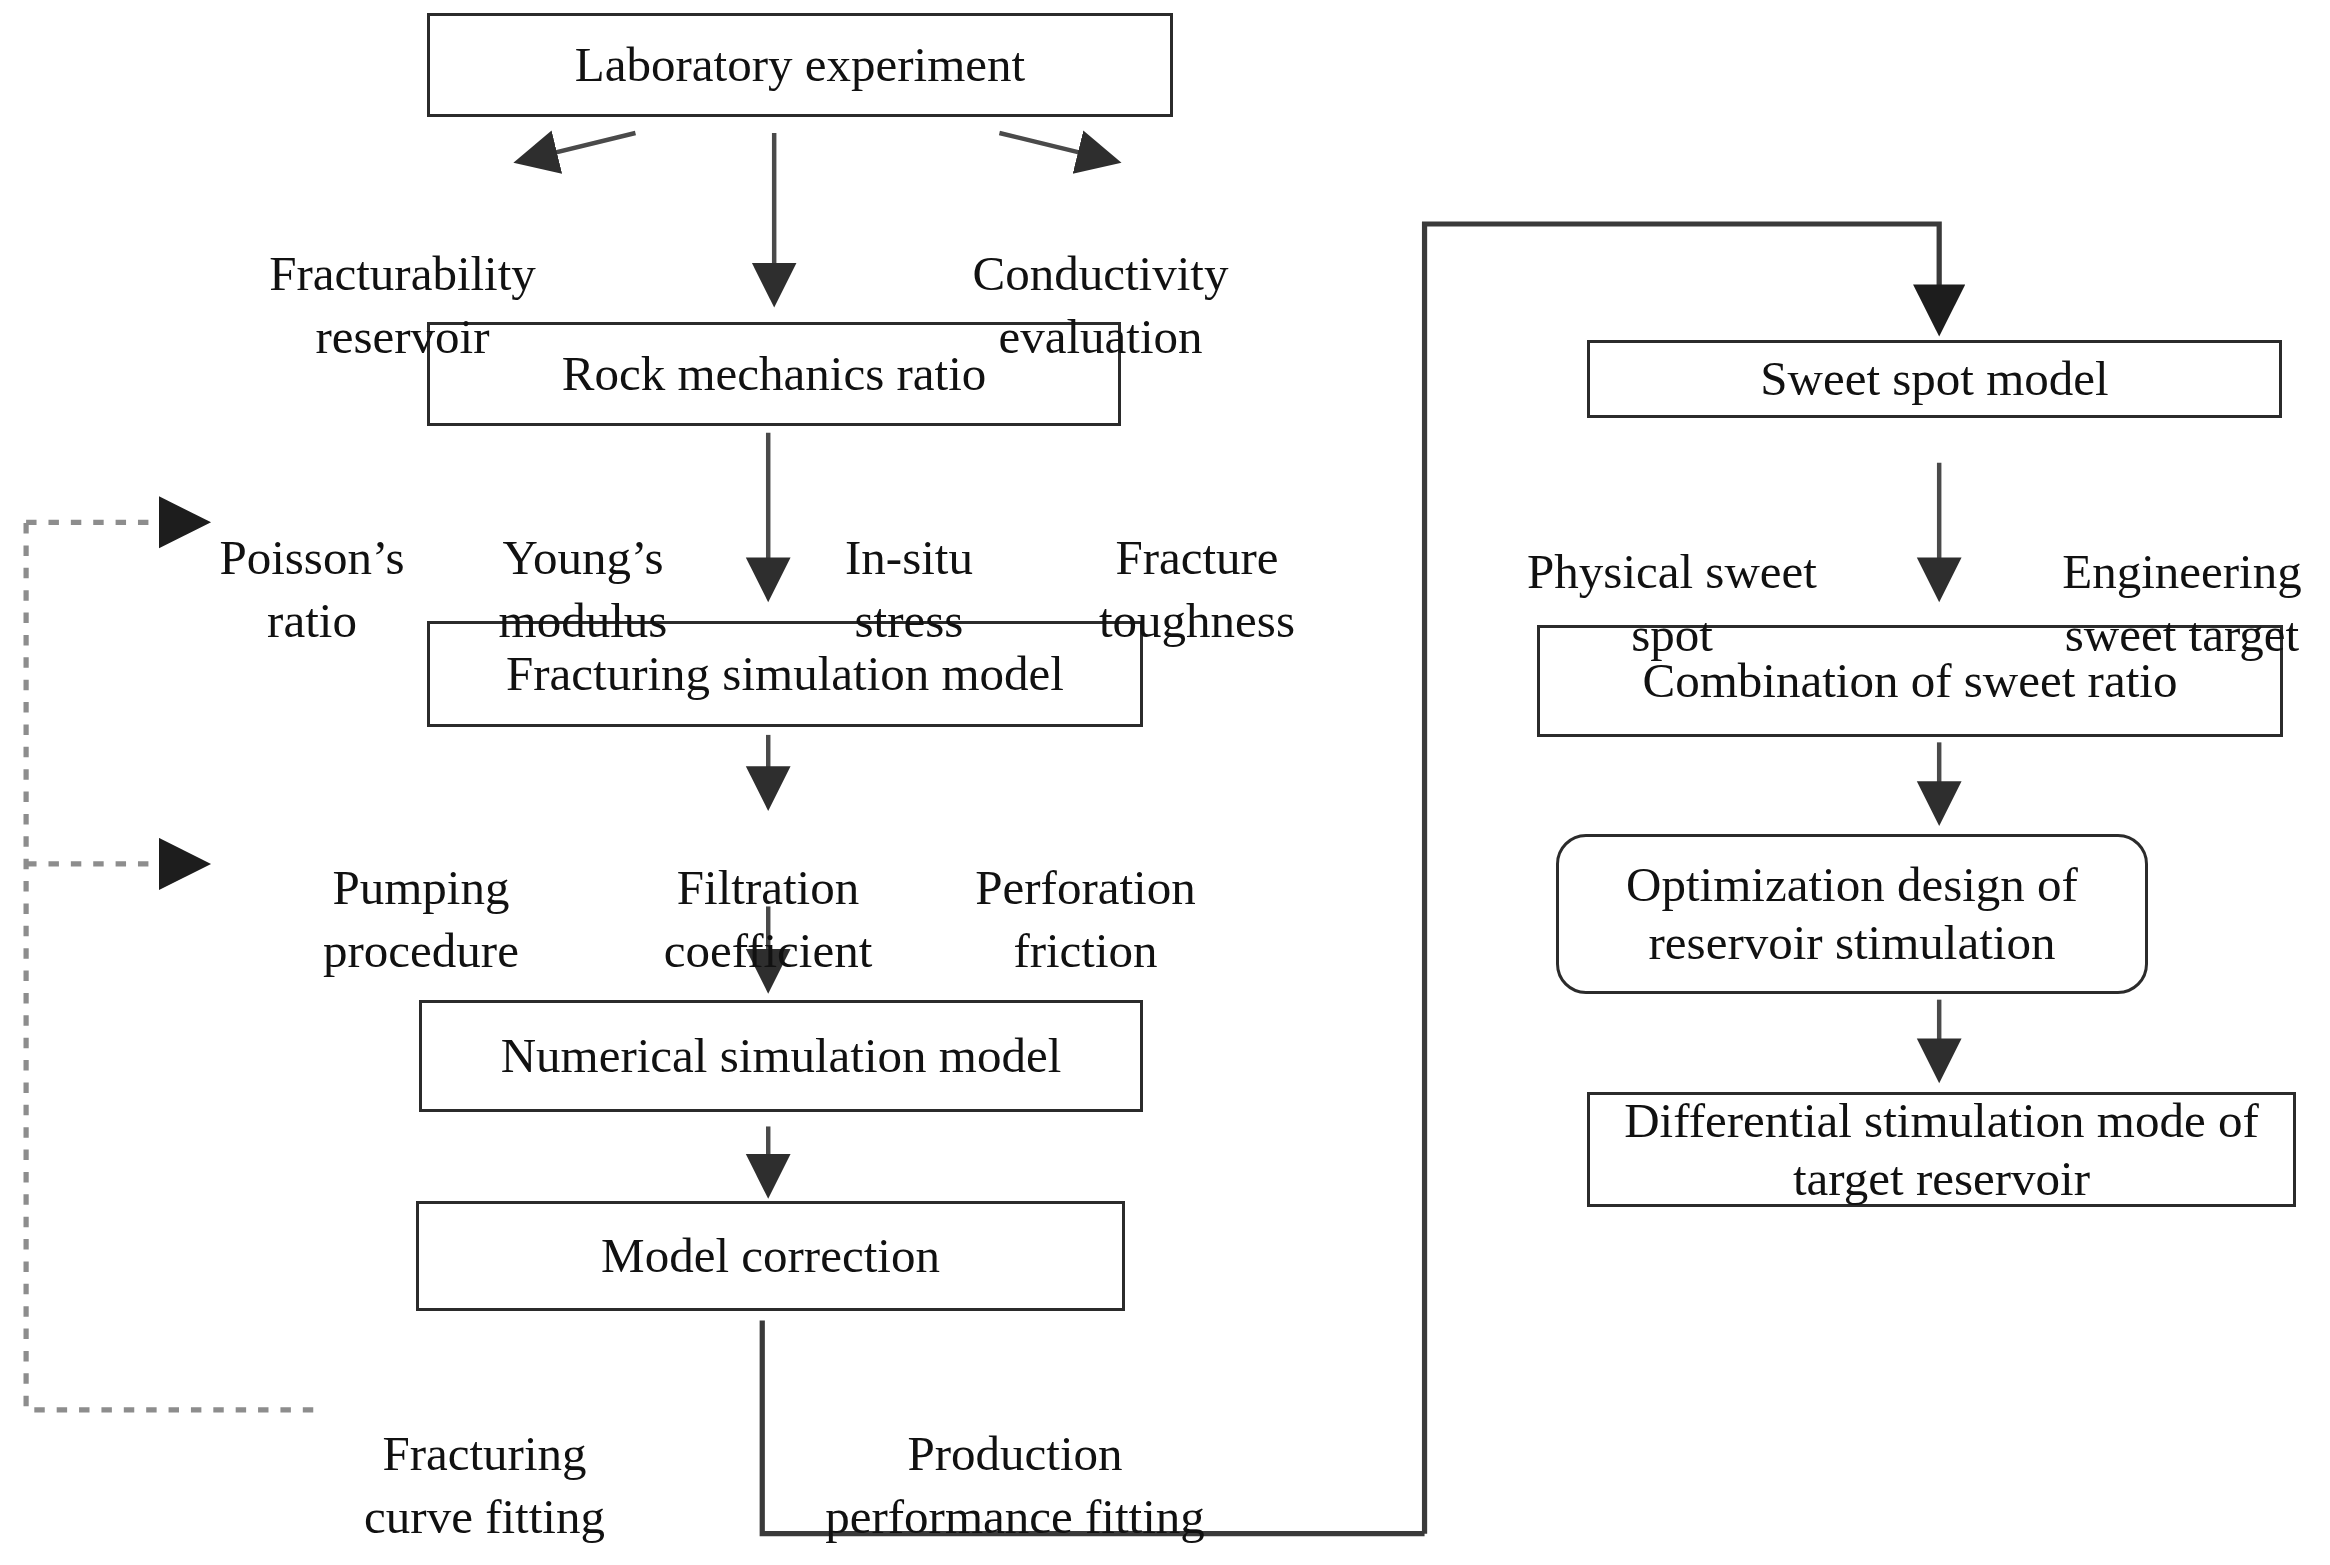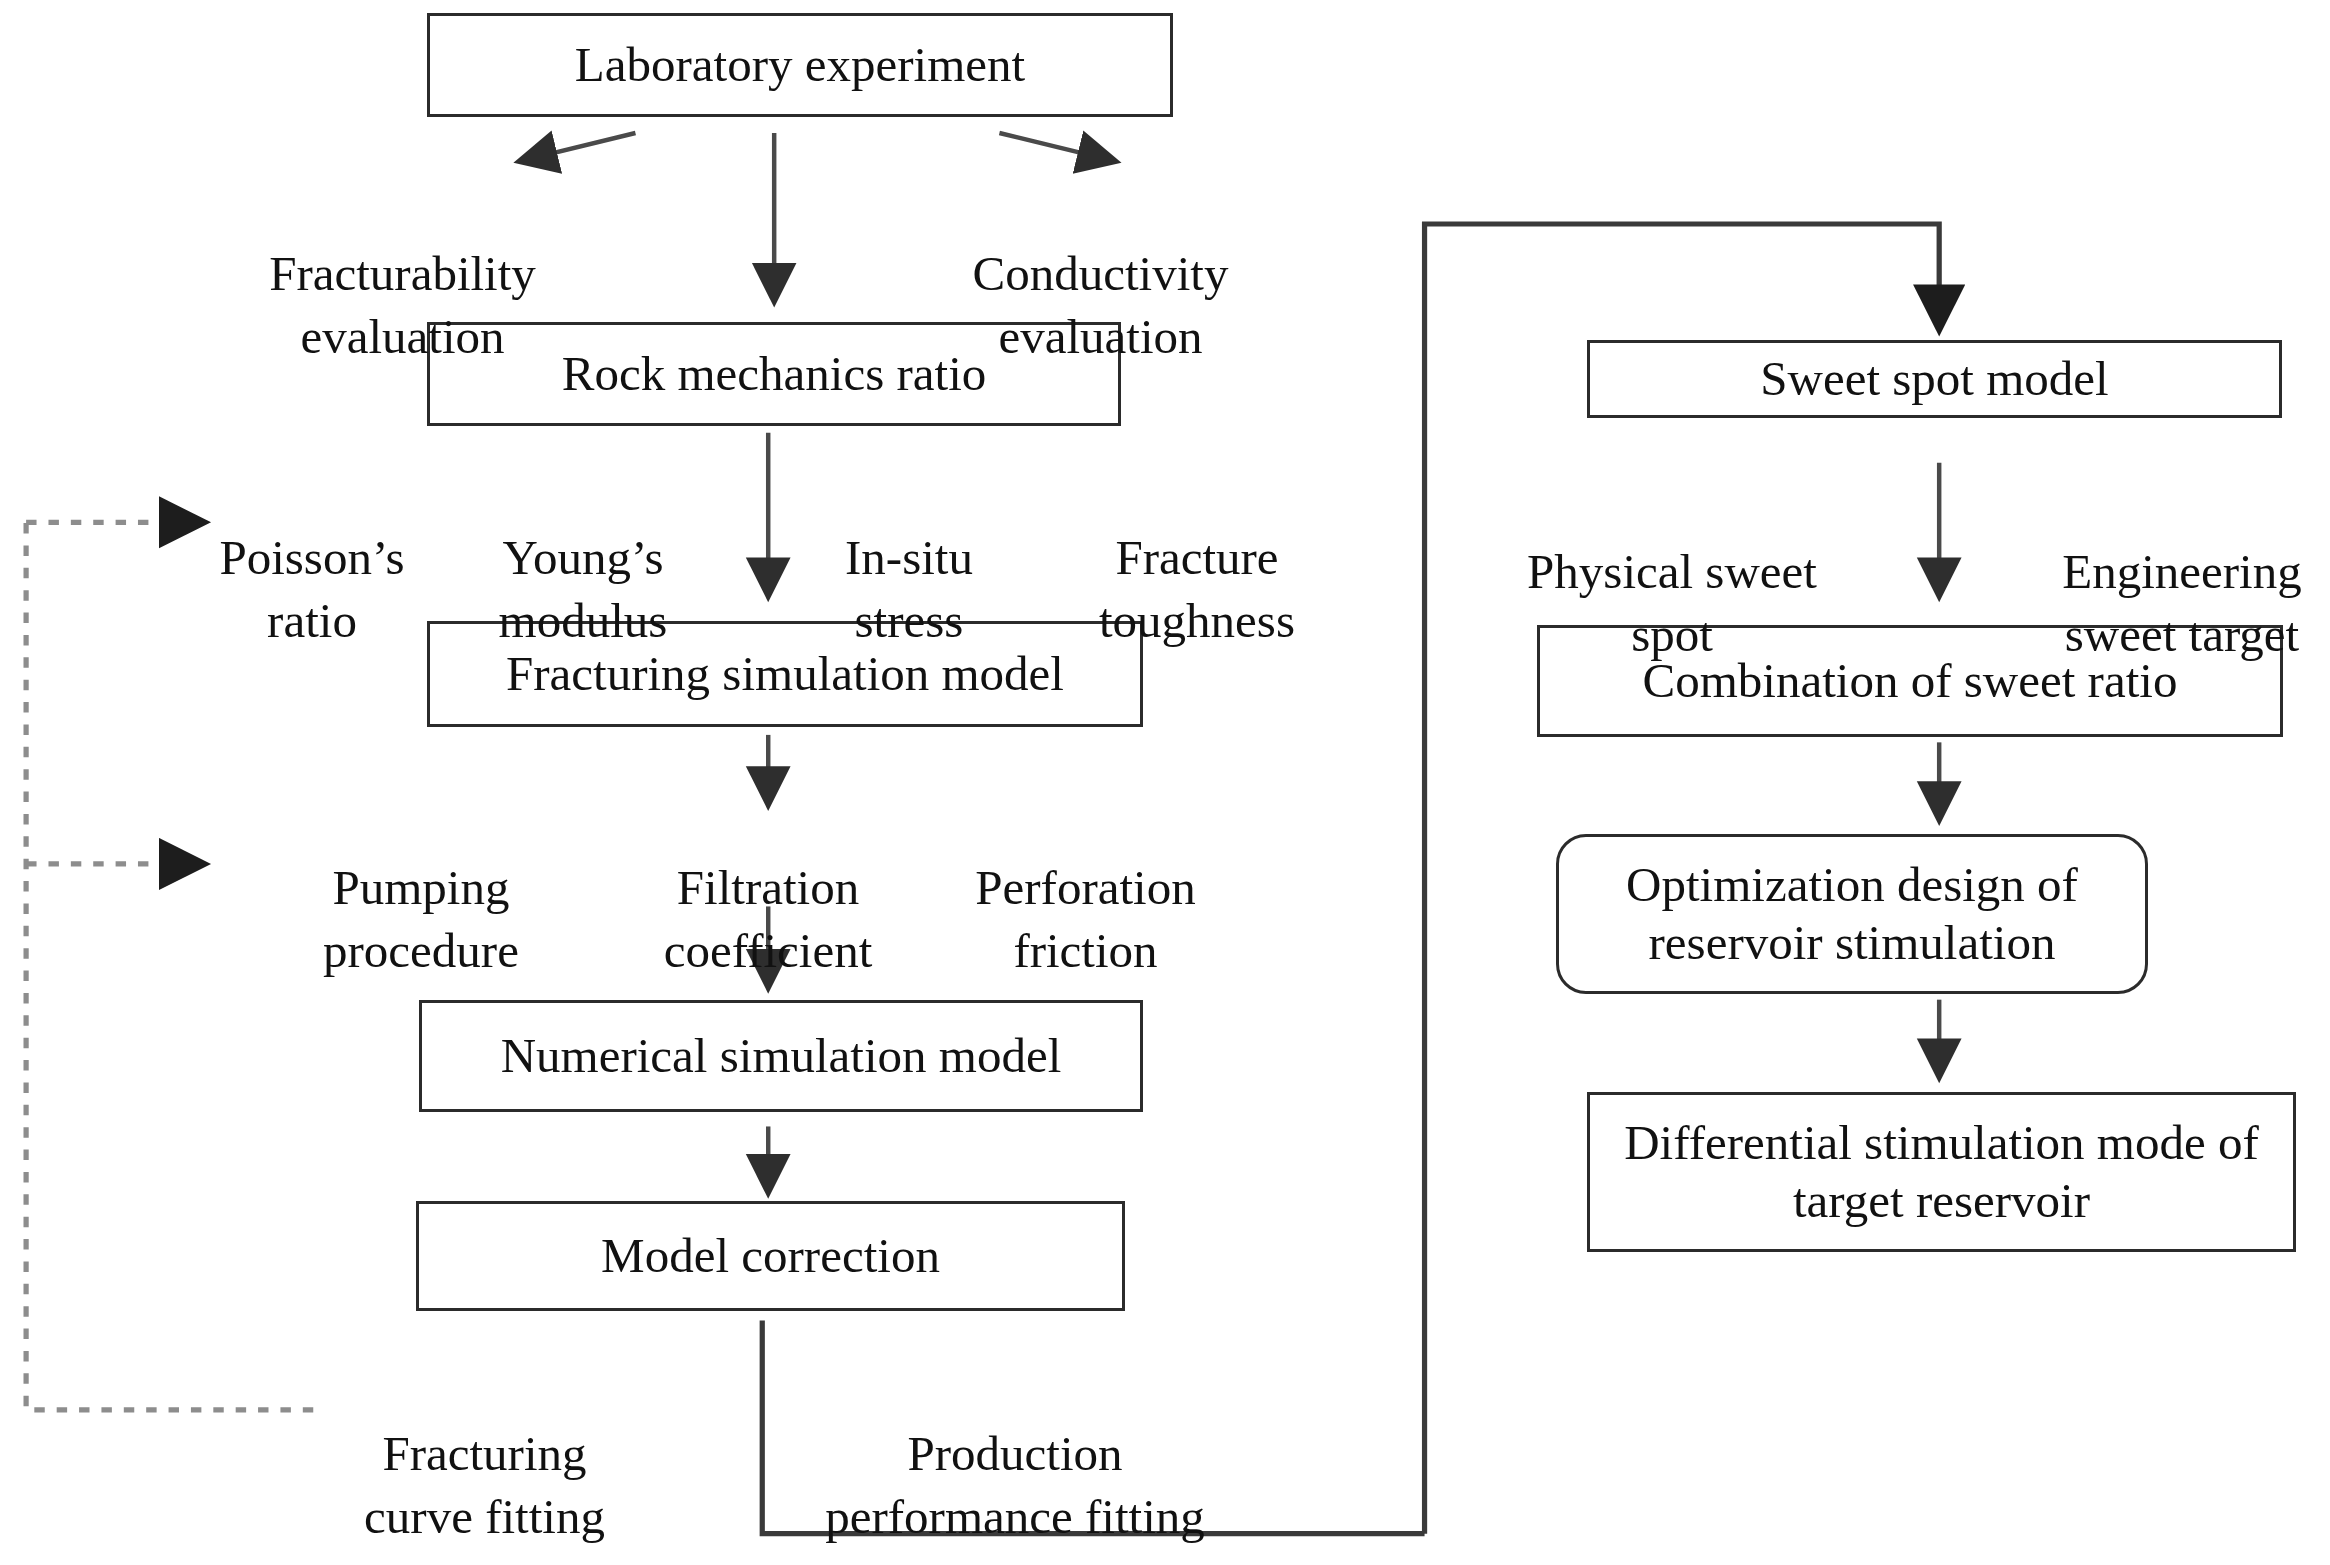--- a/index.html
+++ b/index.html
@@ -102,21 +102,21 @@
   <div class="node" style="left:419px;top:1000px;width:724px;height:112px;">
     <span>Numerical simulation model</span>
   </div>
 
   <div class="node" style="left:416px;top:1201px;width:709px;height:110px;">
     <span>Model correction</span>
   </div>
 
   <div class="lbl" style="left:231px;top:178px;width:343px;">
     <span>Fracturability
-evaluation</span>
+reservoir</span>
   </div>
 
   <div class="lbl" style="left:940px;top:178px;width:321px;">
     <span>Conductivity
 evaluation</span>
   </div>
 
   <div class="lbl" style="left:200px;top:462px;width:224px;">
     <span>Poisson’s
 ratio</span>
@@ -168,21 +168,21 @@
 
   <div class="node" style="left:1537px;top:625px;width:746px;height:112px;">
     <span>Combination of sweet ratio</span>
   </div>
 
   <div class="node" style="left:1556px;top:834px;width:592px;height:160px;border-radius:30px;">
     <span>Optimization design of
 reservoir stimulation</span>
   </div>
 
-  <div class="node" style="left:1587px;top:1092px;width:709px;height:160px;">
+  <div class="node" style="left:1587px;top:1092px;width:709px;height:115px;">
     <span>Differential stimulation mode
 of target reservoir</span>
   </div>
 
   <div class="lbl" style="left:1493px;top:476px;width:358px;">
     <span>Physical sweet
 spot</span>
   </div>
 
   <div class="lbl" style="left:2029px;top:476px;width:306px;">

